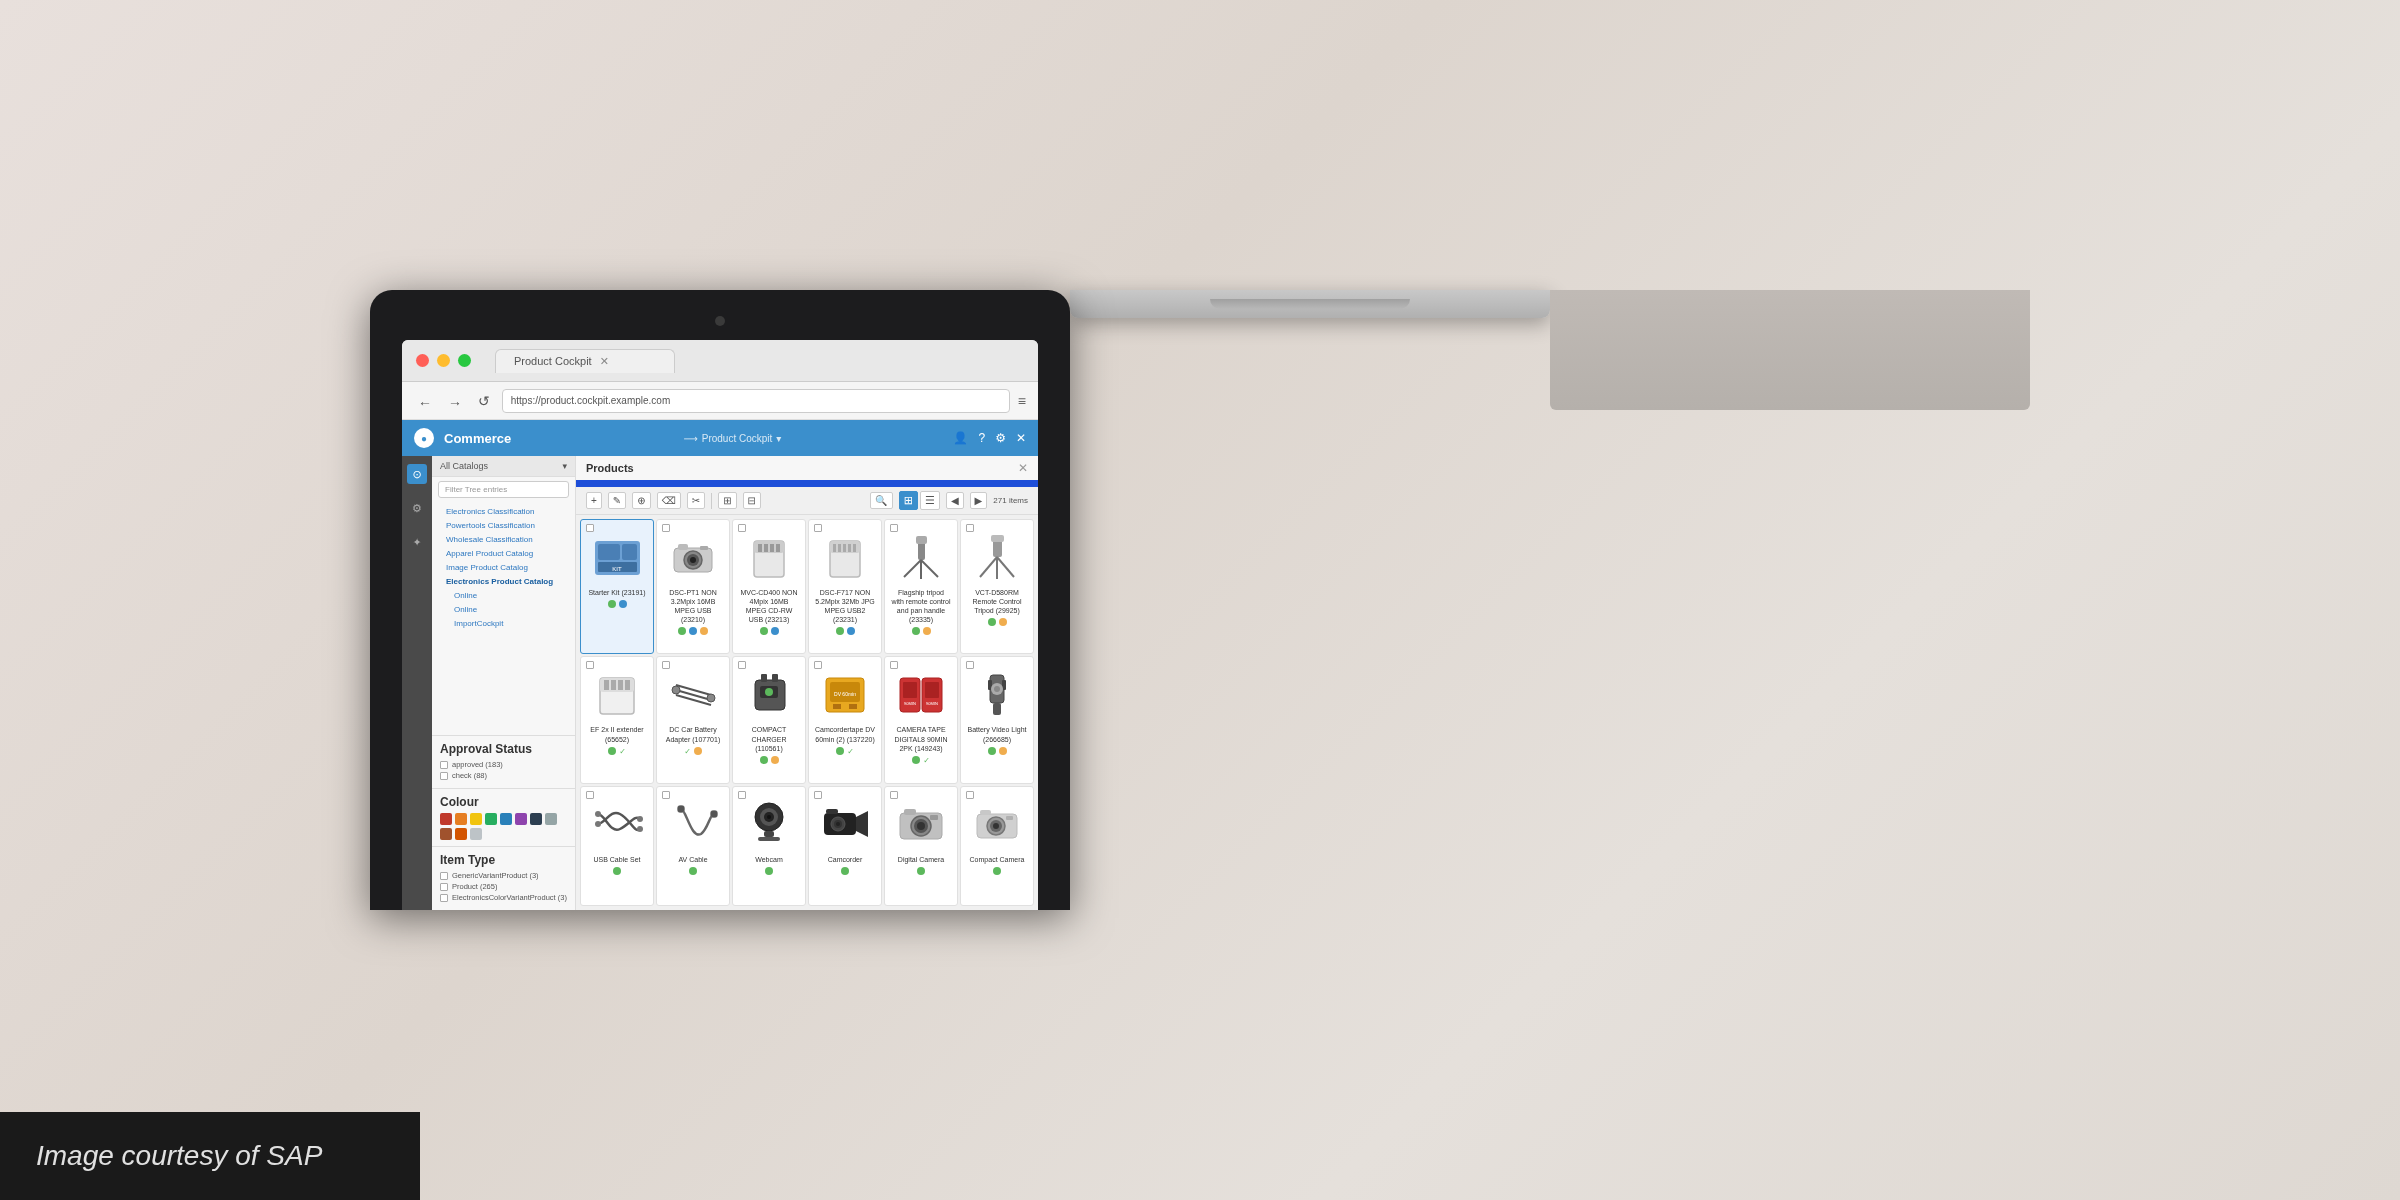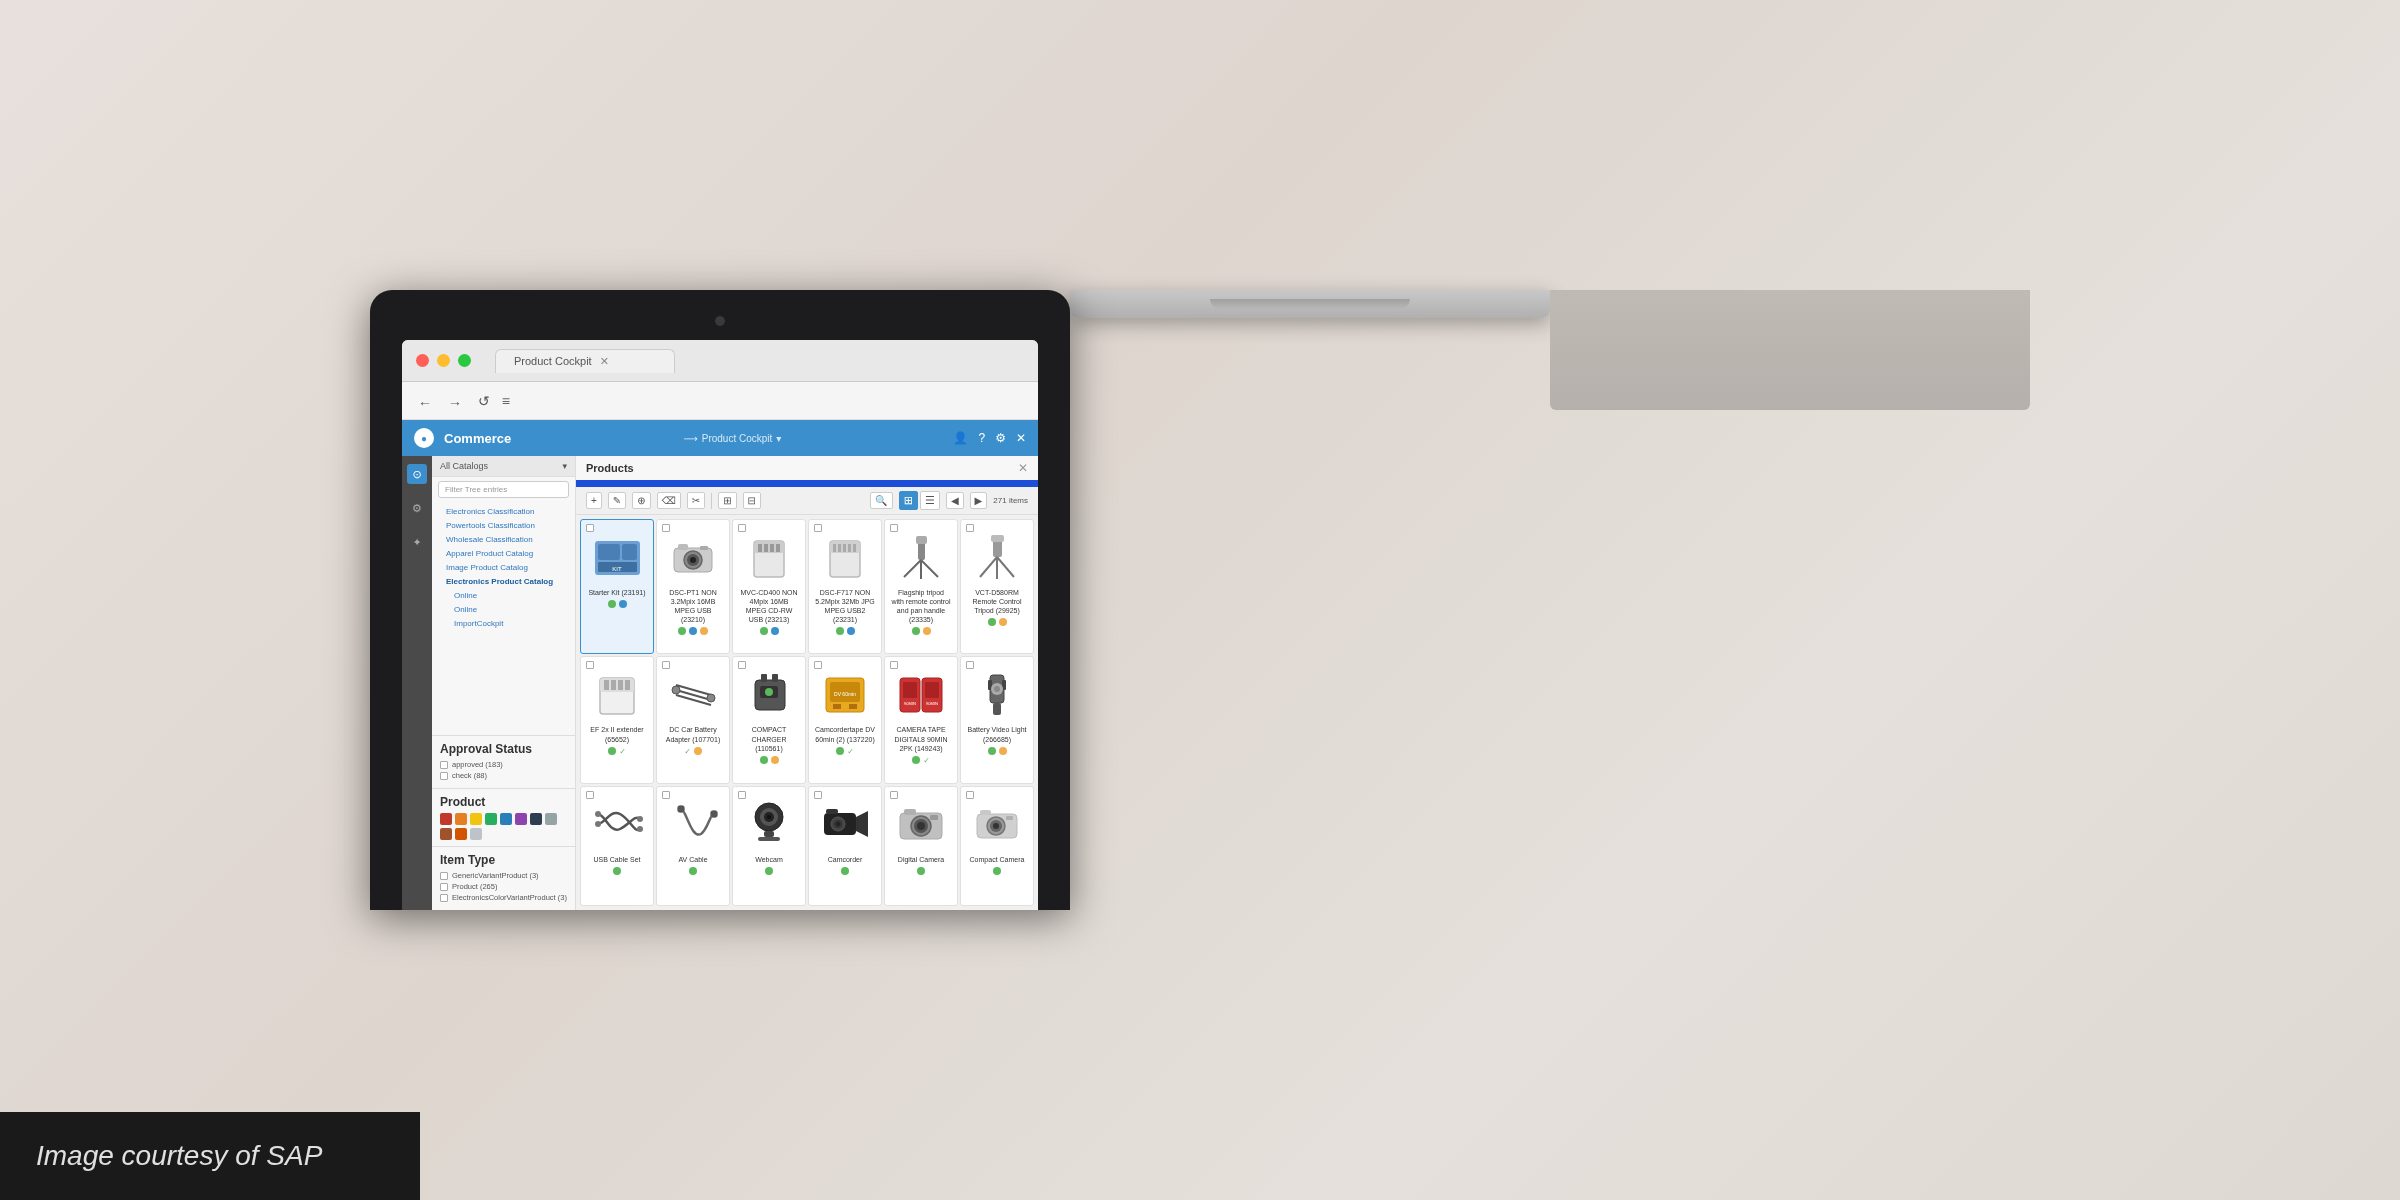--- a/index.html
+++ b/index.html
@@ -532,20 +532,23 @@
             <span>Product Cockpit</span>
             <span class="tab-close">✕</span>
           </div>
         </div>
       </div>
 
       <div class="browser-toolbar">
         <span class="nav-btn">←</span>
         <span class="nav-btn">→</span>
         <span class="nav-btn">↺</span>
+        <div class="address-bar">
+          <span>https://product.cockpit.example.com</span>
+        </div>
         <span class="browser-menu-icon">≡</span>
       </div>
 
       <div class="app-window">
 
         <div class="app-header">
           <div class="app-logo">●</div>
           <span class="app-title">Commerce</span>
           <div class="breadcrumb-area">
             <span class="breadcrumb-text">⟶</span>
@@ -592,21 +595,21 @@
                 <div class="filter-checkbox"></div>
                 <span>approved (183)</span>
               </div>
               <div class="filter-option">
                 <div class="filter-checkbox"></div>
                 <span>check (88)</span>
               </div>
             </div>
 
             <div class="filter-section">
-              <div class="filter-section-title">Product</div>
+              <div class="filter-section-title">Colour</div>
               <div class="color-swatches">
                 <div class="color-swatch" style="background:#c0392b"></div>
                 <div class="color-swatch" style="background:#e67e22"></div>
                 <div class="color-swatch" style="background:#f1c40f"></div>
                 <div class="color-swatch" style="background:#27ae60"></div>
                 <div class="color-swatch" style="background:#2980b9"></div>
                 <div class="color-swatch" style="background:#8e44ad"></div>
                 <div class="color-swatch" style="background:#2c3e50"></div>
                 <div class="color-swatch" style="background:#95a5a6"></div>
                 <div class="color-swatch" style="background:#a0522d"></div>

